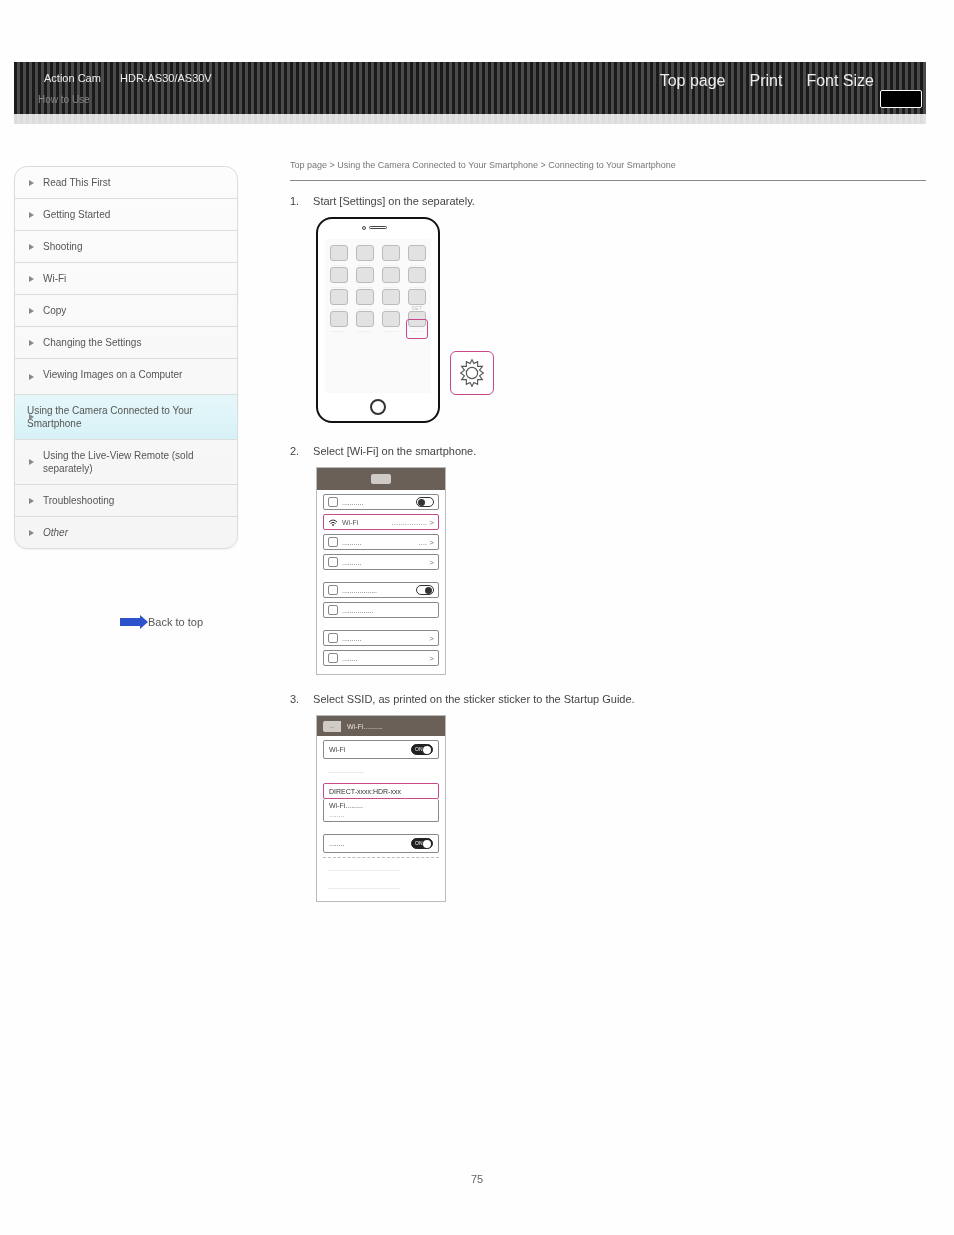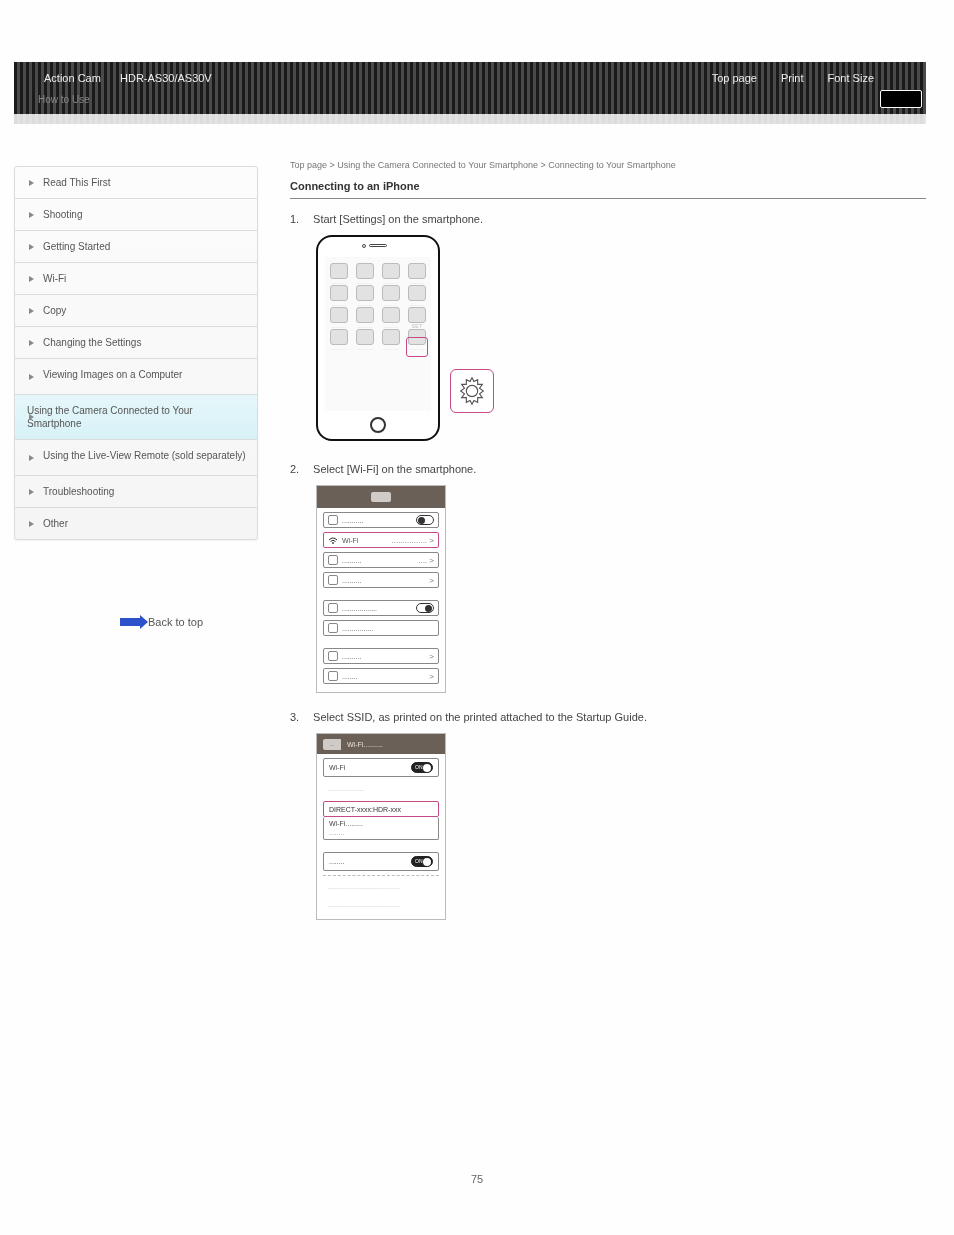--- a/index.html
+++ b/index.html
@@ -32,44 +32,44 @@
     top: 90px;
     right: 32px;
     width: 42px;
     height: 18px;
     background: #000;
     border: 1px solid #fff;
     border-radius: 2px;
   }
   .brand { position:absolute; top:72px; left:38px; color:#eee; font-size:11px;margin-left:6px;}
   .model { position:absolute; top:72px; left:120px; color:#eee; font-size:11px;}
-  .topnav { position:absolute; top:72px; right:80px; display:flex; gap:24px; color:#eee; font-size:11px;margin-left:32px;}
+  .topnav { position:absolute; top:72px; right:80px; display:flex; gap:24px; color:#eee; font-size:16px;margin-left:32px;}
   .howto { position:absolute; top:94px; left:38px; color:#888; font-size:10px;}
 
   
   .sidebar {
     position: absolute;
     left: 14px;
     top: 166px;
-    width: 244px;
+    width: 224px;
     background: linear-gradient(#fcfcfc,#f5f5f5);
     border: 1px solid #dcdcdc;
-    border-radius: 3px;
+    border-radius: 13px;
     box-shadow: 0 1px 2px rgba(0,0,0,0.06);
   }
   .sb-item {
     border-bottom: 1px solid #dcdcdc;
     padding: 9px 10px 9px 28px;
     font-size: 10px;
     color: #555;
     position: relative;
     cursor: pointer;
     line-height: 1.3;
   }
-  .sb-item:last-child { border-bottom: none; }
+  .sb-item:last-child { border-bottom: none; font-style: italic; }
   .sb-item .tri {
     position: absolute;
     left: 14px;
     top: 50%;
     width: 0; height: 0;
     border-top: 3px solid transparent;
     border-bottom: 3px solid transparent;
     border-left: 5px solid #888;
     transform: translateY(-50%);
   }
@@ -201,22 +201,22 @@
 <div class="topnav">
   <span>Top page</span>
   <span>Print</span>
   <span>Font Size</span>
 </div>
 <div class="howto">How to Use</div>
 <div class="search-pill"></div>
 
 <div class="sidebar">
   <div class="sb-item"><span class="tri"></span><span>Read This First</span></div>
+  <div class="sb-item"><span class="tri"></span><span>Getting Started</span></div>
   <div class="sb-item"><span class="tri"></span><span>Shooting</span></div>
-  <div class="sb-item"><span class="tri"></span><span>Getting Started</span></div>
   <div class="sb-item"><span class="tri"></span><span>Wi-Fi</span></div>
   <div class="sb-item"><span class="tri"></span><span>Copy</span></div>
   <div class="sb-item"><span class="tri"></span><span>Changing the Settings</span></div>
   <div class="sb-item tall">
       <span class="tri"></span>
       <span>Viewing Images on a Computer</span>
     </div>
   <div class="sb-item active tall">
       <span class="tri"></span>
       <span>Using the Camera Connected to Your Smartphone</span>
@@ -229,26 +229,25 @@
   <div class="sb-item"><span class="tri"></span><span>Other</span></div>
 </div>
 
 <div class="backtop">
   <span class="arrow"></span>
   <span>Back to top</span>
 </div>
 
 <div class="main">
   <div class="crumb">Top page &gt; Using the Camera Connected to Your Smartphone &gt; Connecting to Your Smartphone</div>
-  <div class="h2">Connecting to an iPhone</div>
   <hr class="hr">
 
   <div class="step">
     <span class="num">1.</span>
-    <span>Start [Settings] on the smartphone.</span>
+    <span>Start [Settings] on the separately.</span>
   </div>
 
   <div class="figwrap" style="position:relative; height:210px;">
     <div class="phone">
       <div class="cam"></div><div class="speaker"></div>
       <div class="screen">
         <div class="grid">
 
           <div class="appicon">
               <div class="sq"></div>
@@ -385,21 +384,21 @@
           <span class="ico"></span>
           <span class="txt">........</span>
           <span class="chev">&gt;</span>
         </div>
       <div class="gap"></div>
     </div>
   </div>
 
   <div class="step">
     <span class="num">3.</span>
-    <span>Select SSID, as printed on the printed attached to the Startup Guide.</span>
+    <span>Select SSID, as printed on the sticker sticker to the Startup Guide.</span>
   </div>
 
   <div class="figwrap">
     <div class="panel panel2">
       <div class="hdr2">
         <div class="back">...</div>
         <span>Wi-Fi..........</span>
       </div>
       <div class="row2">
         <span>Wi-Fi</span>

